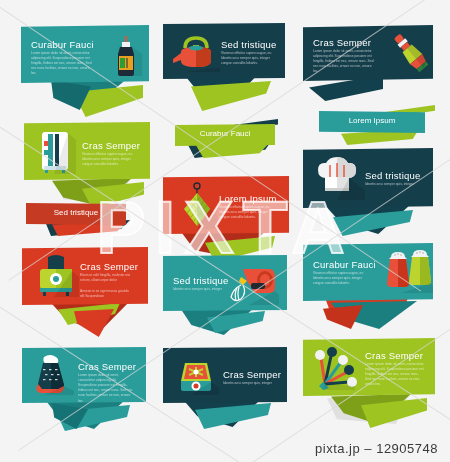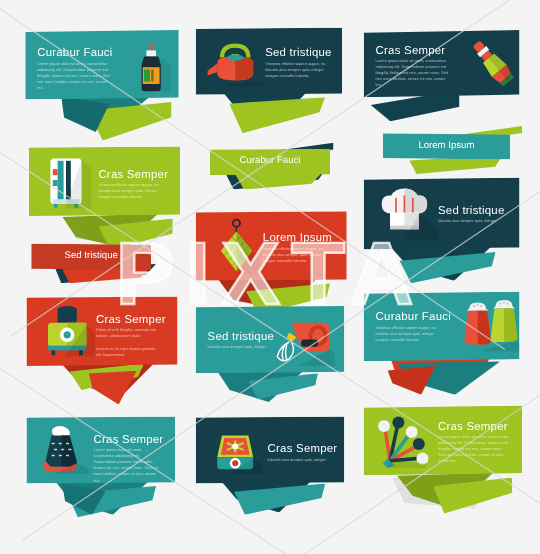--- a/index.html
+++ b/index.html
@@ -368,14 +368,15 @@
   <div class="hairline" style="left:-10px;top:120px;width:560px;transform:rotate(33deg);"></div>
   <div class="hairline" style="left:-10px;top:300px;width:560px;transform:rotate(33deg);"></div>
   <div class="hairline" style="left:440px;top:-10px;width:520px;transform:rotate(146deg);"></div>
   <div class="hairline" style="left:450px;top:160px;width:520px;transform:rotate(146deg);"></div>
   <div class="hairline" style="left:450px;top:330px;width:340px;transform:rotate(146deg);"></div>
 
   <div id="wm">
     <span>PIXTA</span>
   </div>
 
+  <div id="footer">pixta.jp – 12905748</div>
 
 </div>
 
 </body></html>

